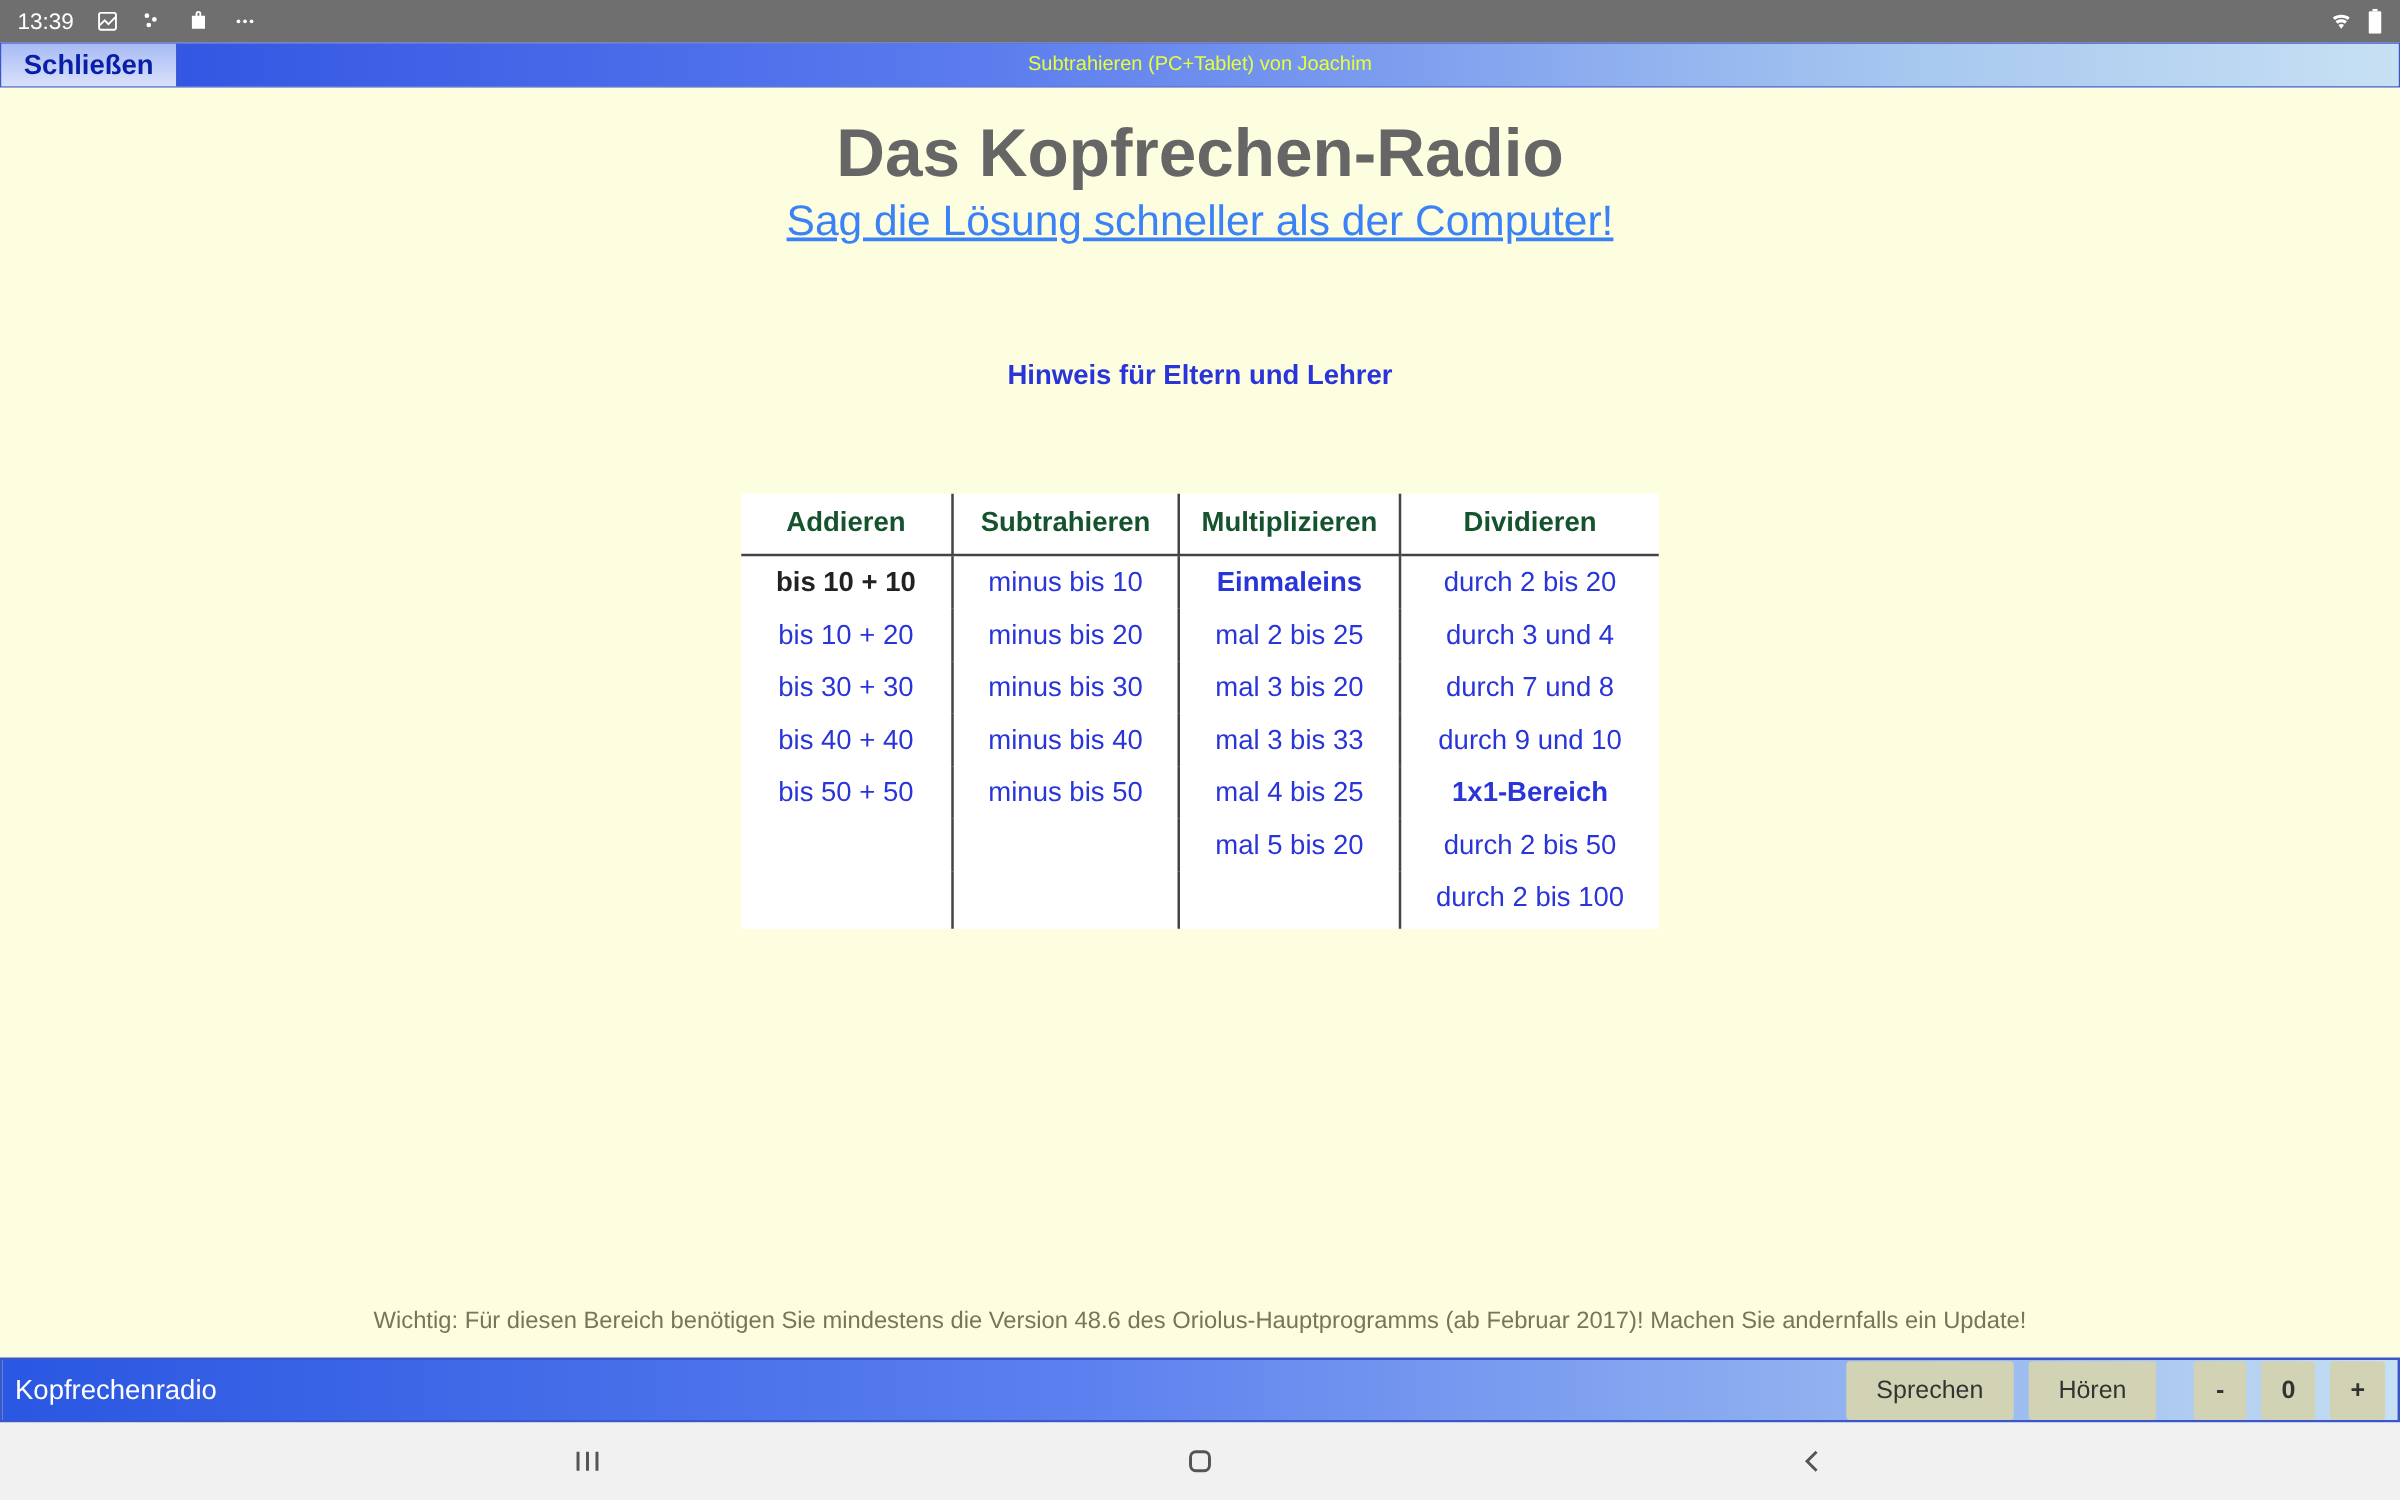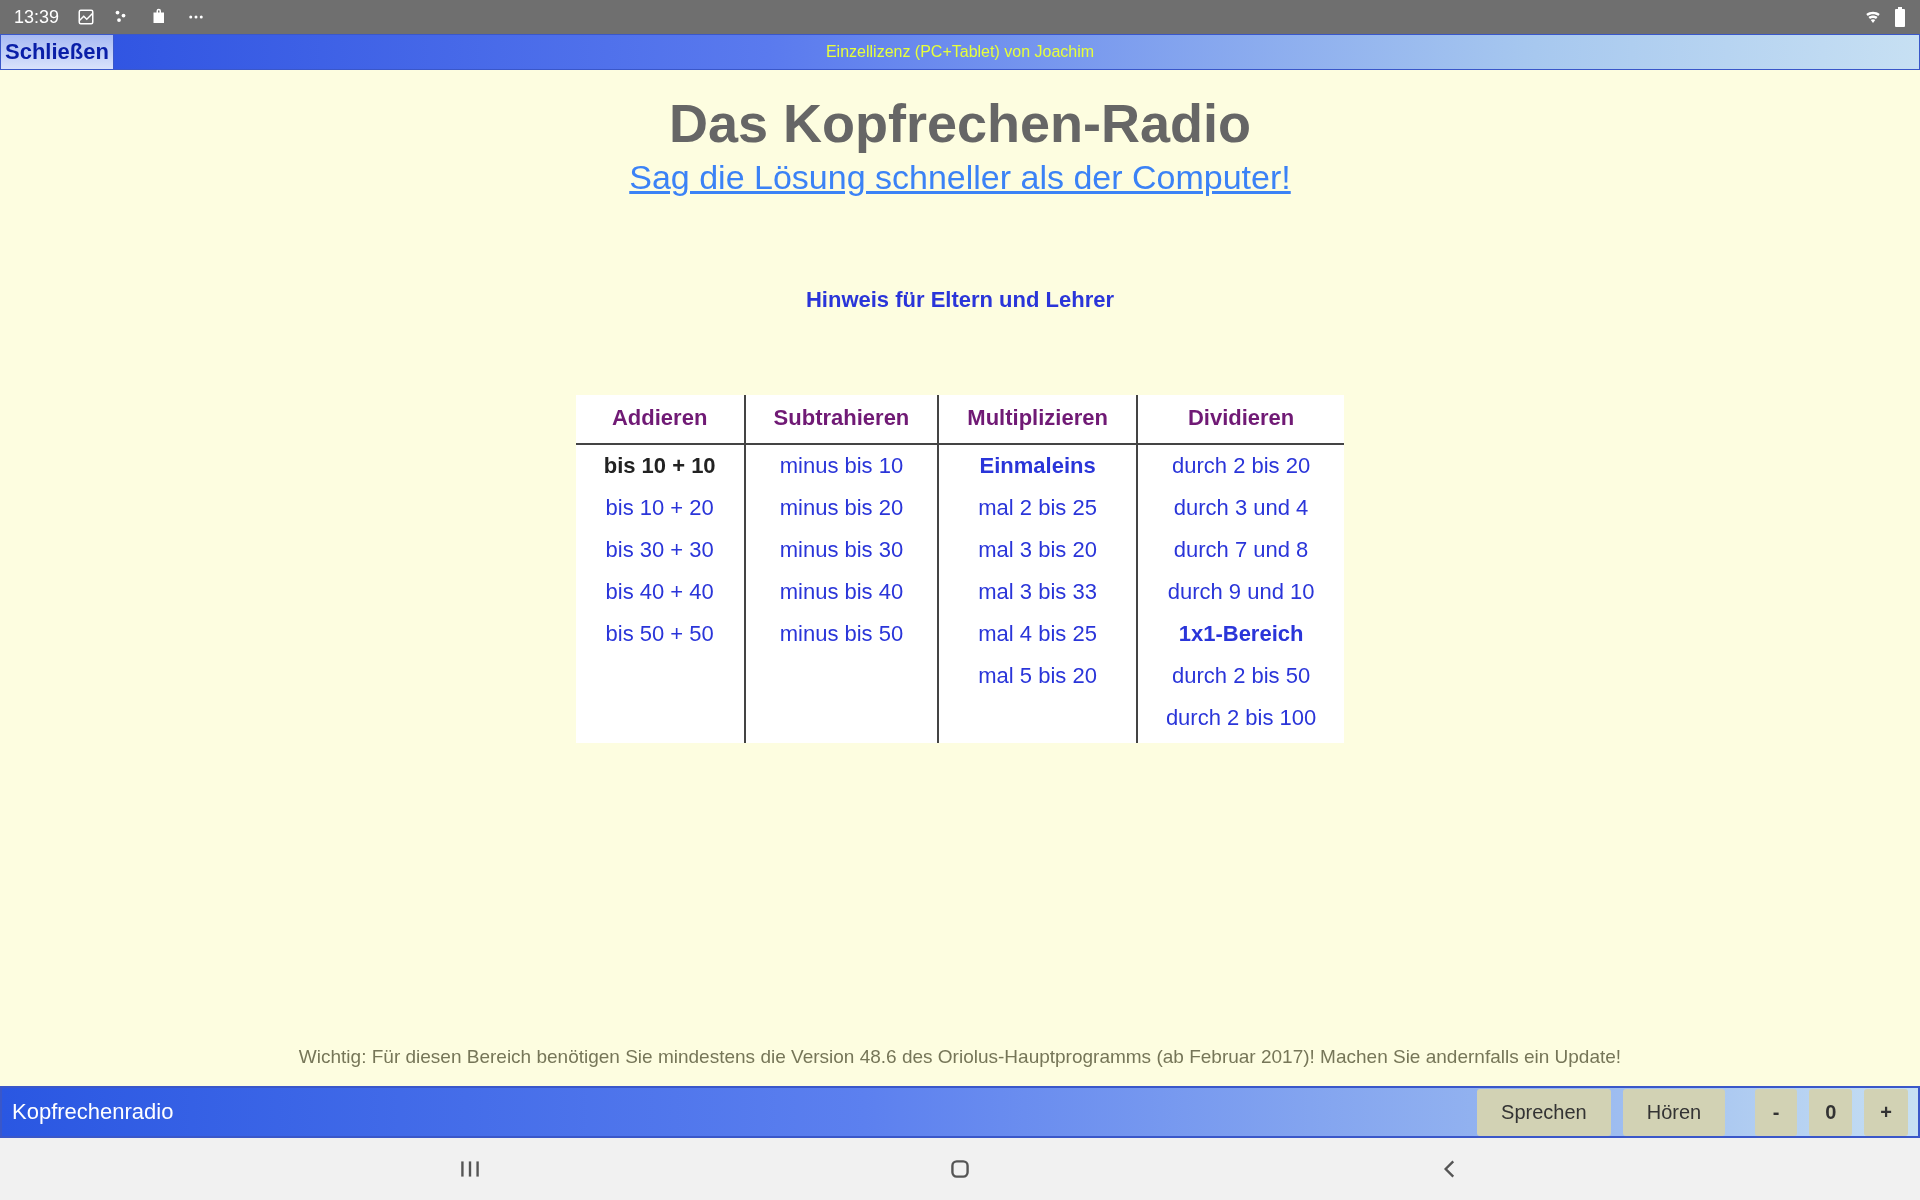--- a/index.html
+++ b/index.html
@@ -24,21 +24,21 @@
 .topbar {
   height: 36px;
   border: 1px solid #3a57c9;
   background: linear-gradient(to right, #2a4fe0 0%, #5a7aee 40%, #a7c8ef 80%, #c7e0f3 100%);
   display: flex;
   align-items: center;
   position: relative;
 }
 .close-btn {
   height: 34px;
-  padding: 0 4px;
+  padding: 0 18px;
   display: flex;
   align-items: center;
   background: linear-gradient(to bottom, #a7baf4 0%, #d9e2fb 100%);
   color: #0a1fa8;
   font-size: 22px;
   font-weight: bold;
   border-right: 1px solid #3a57c9;
   cursor: pointer;
 }
 .license {
@@ -78,24 +78,24 @@
   cursor: pointer;
 }
 
 
 .grid {
   margin-top: 82px;
   background: #fff;
   border-collapse: collapse;
 }
 .grid th {
-  color: #701a75;
+  color: #14532d;
   font-size: 22px;
   font-weight: 700;
-  padding: 10px 28px 12px;
+  padding: 10px 11px 12px;
   border-bottom: 2px solid #444;
 }
 .grid th:not(:last-child), .grid td:not(:last-child) { border-right: 2px solid #444; }
 .grid td {
   color: #2a35d9;
   font-size: 22px;
   text-align: center;
   padding: 8px 28px;
   cursor: pointer;
   white-space: nowrap;
@@ -191,21 +191,21 @@
           <rect x="4" y="0" width="4" height="2"></rect>
         </svg>
     </span>
   </div>
 </div>
 
 <div class="topbar">
   <div class="close-btn">
     <span>Schließen</span>
   </div>
-  <div class="license">Einzellizenz (PC+Tablet) von Joachim</div>
+  <div class="license">Subtrahieren (PC+Tablet) von Joachim</div>
 </div>
 
 <div class="content">
   <div class="title">Das Kopfrechen-Radio</div>
   <div class="subtitle">Sag die Lösung schneller als der Computer!</div>
   <div class="hint">Hinweis für Eltern und Lehrer</div>
 
   <table class="grid">
     <thead>
         <tr id="thead-row">

